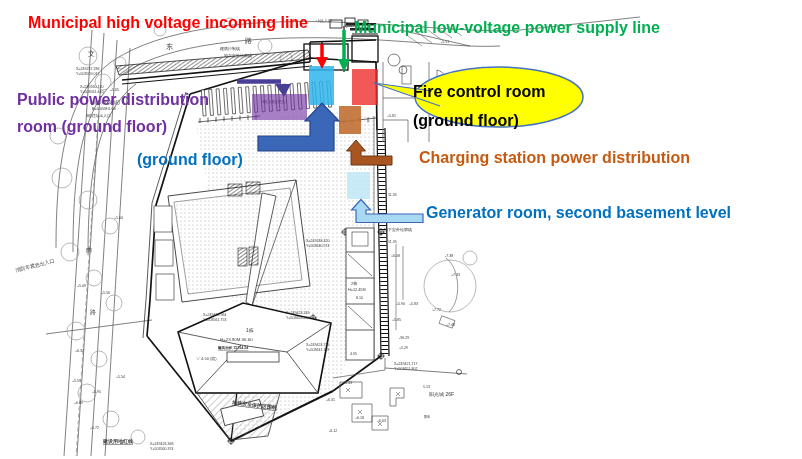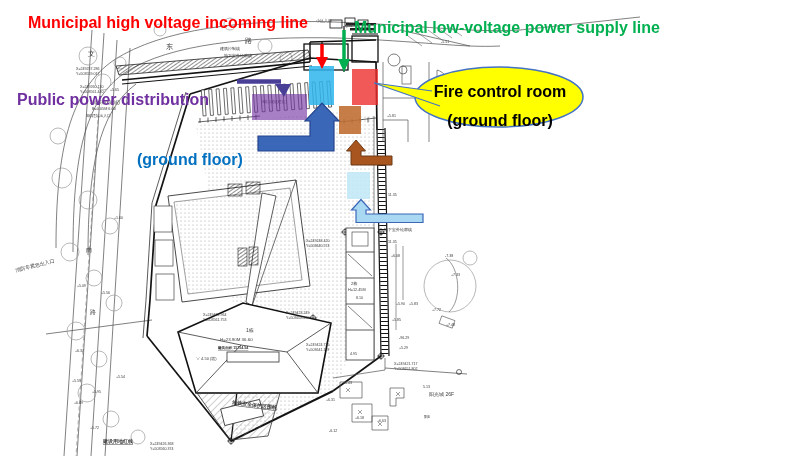--- a/index.html
+++ b/index.html
@@ -5,21 +5,21 @@
   html,body{margin:0;padding:0;background:#fff;}
   .stage{position:relative;width:802px;height:459px;background:#fff;overflow:hidden;
          font-family:"Liberation Sans",sans-serif;}
   svg.layer{position:absolute;left:0;top:0;}
   .lbl{position:absolute;font-weight:700;font-size:16px;white-space:nowrap;line-height:1.1;}
   .c-red{color:var(--label-red);}
   .c-green{color:var(--label-green);}
   .c-purple{color:var(--label-purple);margin-top:15px;}
   .c-blue{color:var(--label-blue);}
   .c-brown{color:var(--label-brown);}
-  .callout-text{position:absolute;left:413px;top:77px;width:174px;text-align:center;
+  .callout-text{position:absolute;left:413px;top:77px;width:174px;text-align:left;
                 font-weight:700;font-size:16px;line-height:29px;color:#000;}
   .callout-text span{display:block;}
 </style>
 </head>
 <body>
 
 <div class="stage">
 
   <svg class="layer" width="802" height="459" viewBox="0 0 802 459">
     <defs>
@@ -322,22 +322,25 @@
       <ellipse cx="499" cy="97" rx="84" ry="30" fill="var(--callout-fill)" stroke="var(--callout-stroke)" stroke-width="1.5"></ellipse>
       <path d="M432,91 L374,83 L440,106" fill="var(--callout-fill)" stroke="var(--callout-stroke)" stroke-width="1.2"></path>
     </g>
   </svg>
 
   <div class="lbl c-red" style="left:28px;top:14px">Municipal high voltage incoming line</div>
 
   <div class="lbl c-green" style="left:354px;top:19px">Municipal low-voltage power supply line</div>
 
   <div class="lbl c-purple" style="left:17px;top:76px">Public power distribution</div>
+  <div class="lbl c-purple" style="left:17px;top:103px">room (ground floor)</div>
 
   <div class="lbl c-blue" style="left:137px;top:151px">(ground floor)</div>
 
   <div class="callout-text">
     <span>Fire control room</span>
     <span>(ground floor)</span>
   </div>
 
-
+  <div class="lbl c-brown" style="left:419px;top:149px">Charging station power distribution</div>
+
+  <div class="lbl c-blue" style="left:426px;top:204px">Generator room, second basement level</div>
 </div>
 
 </body></html>

